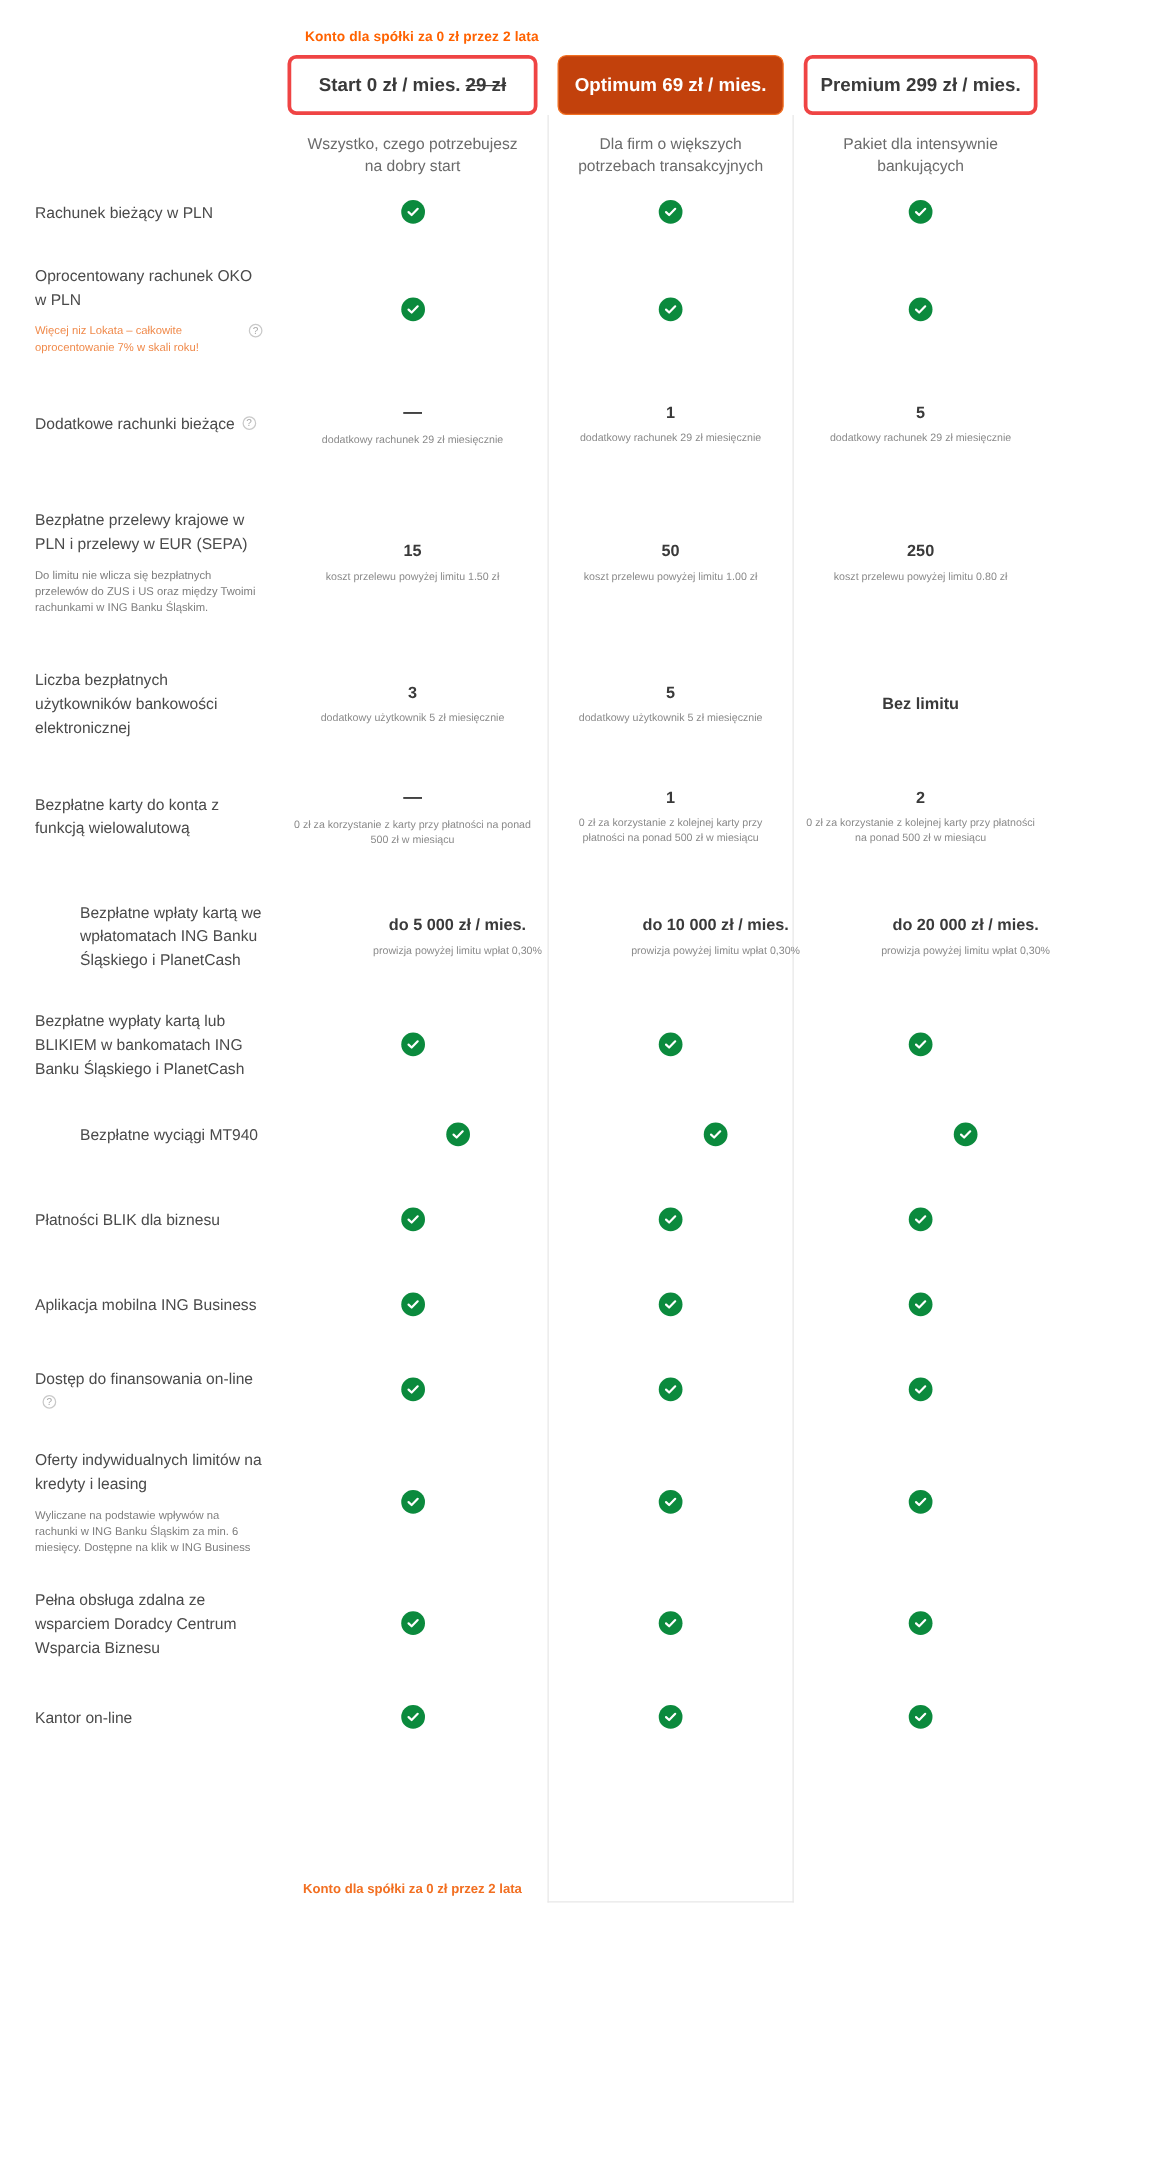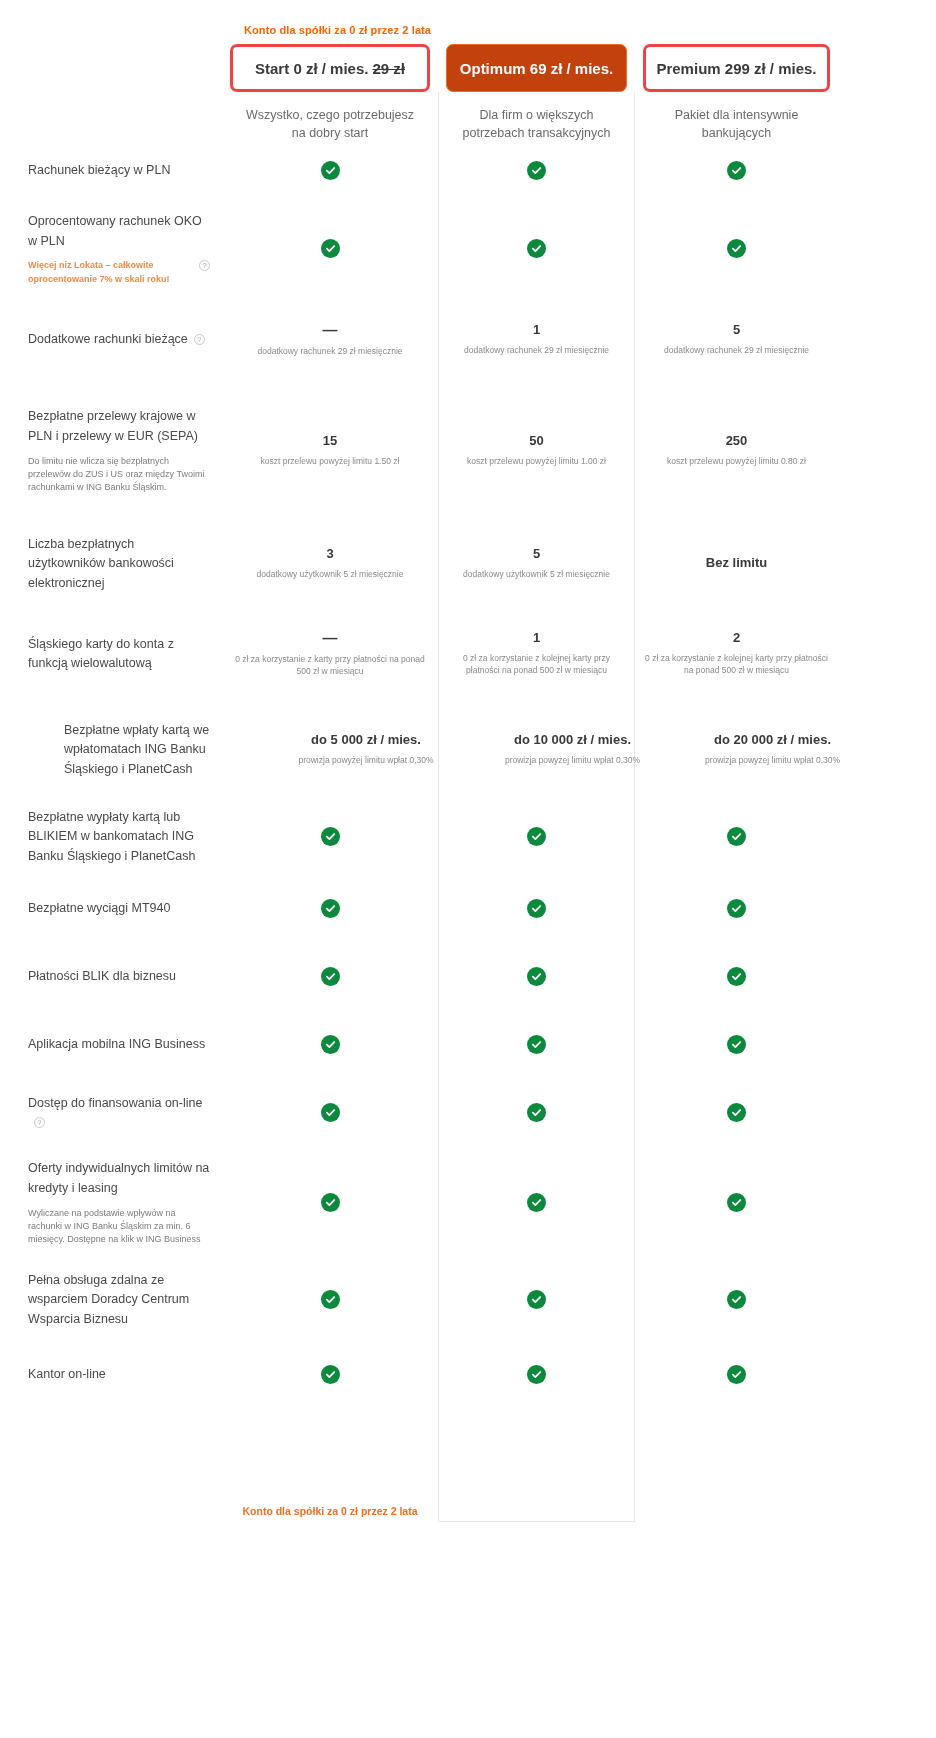--- a/index.html
+++ b/index.html
@@ -118,21 +118,20 @@
   }
   .label-note {
     display: block;
     margin-top: 9px;
     font-size: 9px;
     line-height: 1.45;
     color: #7d7d7d;
   }
   .label-note.promo {
     color: #f08a4b;
-    font-weight: bold;
   }
 
   .q-icon {
     display: inline-block;
     width: 11px;
     height: 11px;
     border: 1px solid #c9c9c9;
     border-radius: 50%;
     color: #a8a8a8;
     font-size: 8px;
@@ -307,21 +306,21 @@
         </div>
         <div class="val-cell">
           <div class="val-num">5</div>
           <div class="val-sub">dodatkowy użytkownik 5 zł miesięcznie</div>
         </div>
         <div class="val-cell">
           <div class="val-num">Bez limitu</div>
         </div>
       </div>
       <div class="row" style="height: 94px;">
-        <div class="label-cell"><span class="label-main">Śląskiego karty do konta z funkcją wielowalutową</span></div>
+        <div class="label-cell"><span class="label-main">Bezpłatne karty do konta z funkcją wielowalutową</span></div>
         <div class="val-cell">
           <div class="val-num dash">—</div>
           <div class="val-sub">0 zł za korzystanie z karty przy płatności na ponad 500 zł w miesiącu</div>
         </div>
         <div class="val-cell">
           <div class="val-num">1</div>
           <div class="val-sub">0 zł za korzystanie z kolejnej karty przy płatności na ponad 500 zł w miesiącu</div>
         </div>
         <div class="val-cell">
           <div class="val-num">2</div>
@@ -354,21 +353,21 @@
             <svg width="11" height="11" viewBox="0 0 12 12" aria-hidden="true">
               <path d="M2 6.2 L4.7 8.8 L10 3.3" fill="none" stroke="#ffffff" stroke-width="1.9" stroke-linecap="round" stroke-linejoin="round"></path>
             </svg>
           </span></div>
         <div class="val-cell"><span class="check">
             <svg width="11" height="11" viewBox="0 0 12 12" aria-hidden="true">
               <path d="M2 6.2 L4.7 8.8 L10 3.3" fill="none" stroke="#ffffff" stroke-width="1.9" stroke-linecap="round" stroke-linejoin="round"></path>
             </svg>
           </span></div>
       </div>
-      <div class="row" style="height: 68px;">
+      <div class="row" style="height: 68px; padding-left: 36px;">
         <div class="label-cell"><span class="label-main">Bezpłatne wyciągi MT940</span></div>
         <div class="val-cell"><span class="check">
             <svg width="11" height="11" viewBox="0 0 12 12" aria-hidden="true">
               <path d="M2 6.2 L4.7 8.8 L10 3.3" fill="none" stroke="#ffffff" stroke-width="1.9" stroke-linecap="round" stroke-linejoin="round"></path>
             </svg>
           </span></div>
         <div class="val-cell"><span class="check">
             <svg width="11" height="11" viewBox="0 0 12 12" aria-hidden="true">
               <path d="M2 6.2 L4.7 8.8 L10 3.3" fill="none" stroke="#ffffff" stroke-width="1.9" stroke-linecap="round" stroke-linejoin="round"></path>
             </svg>

